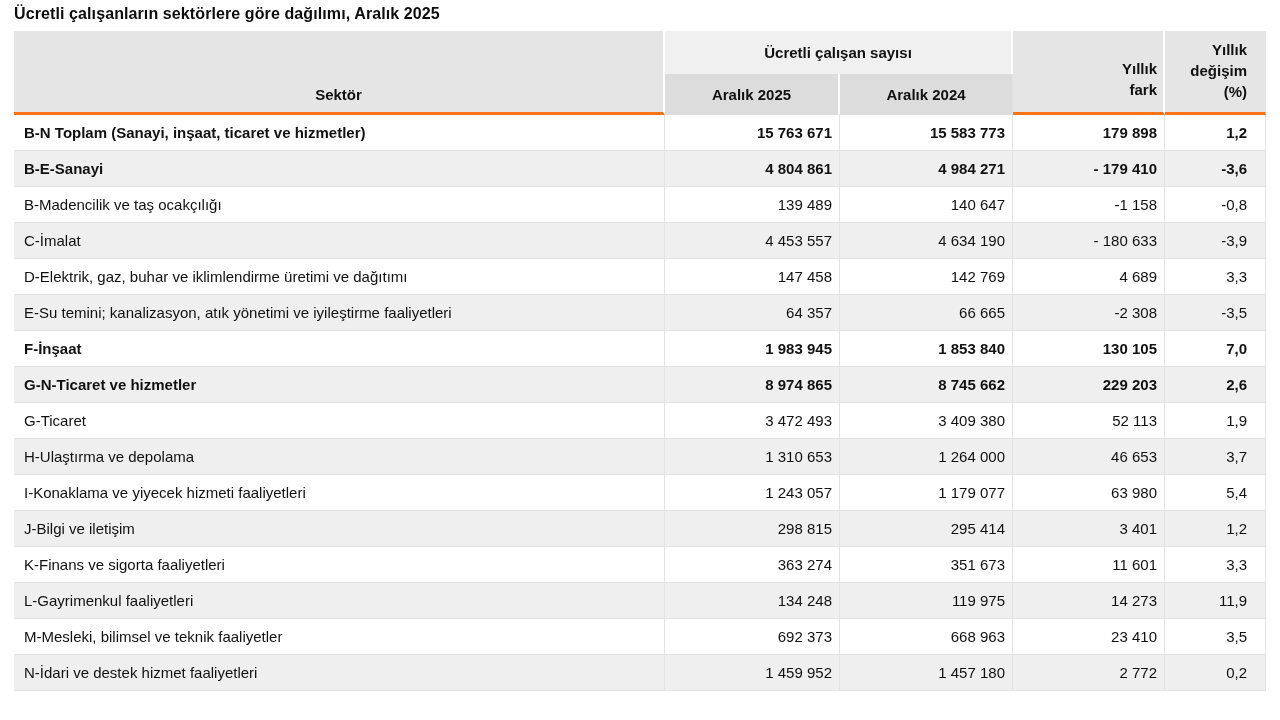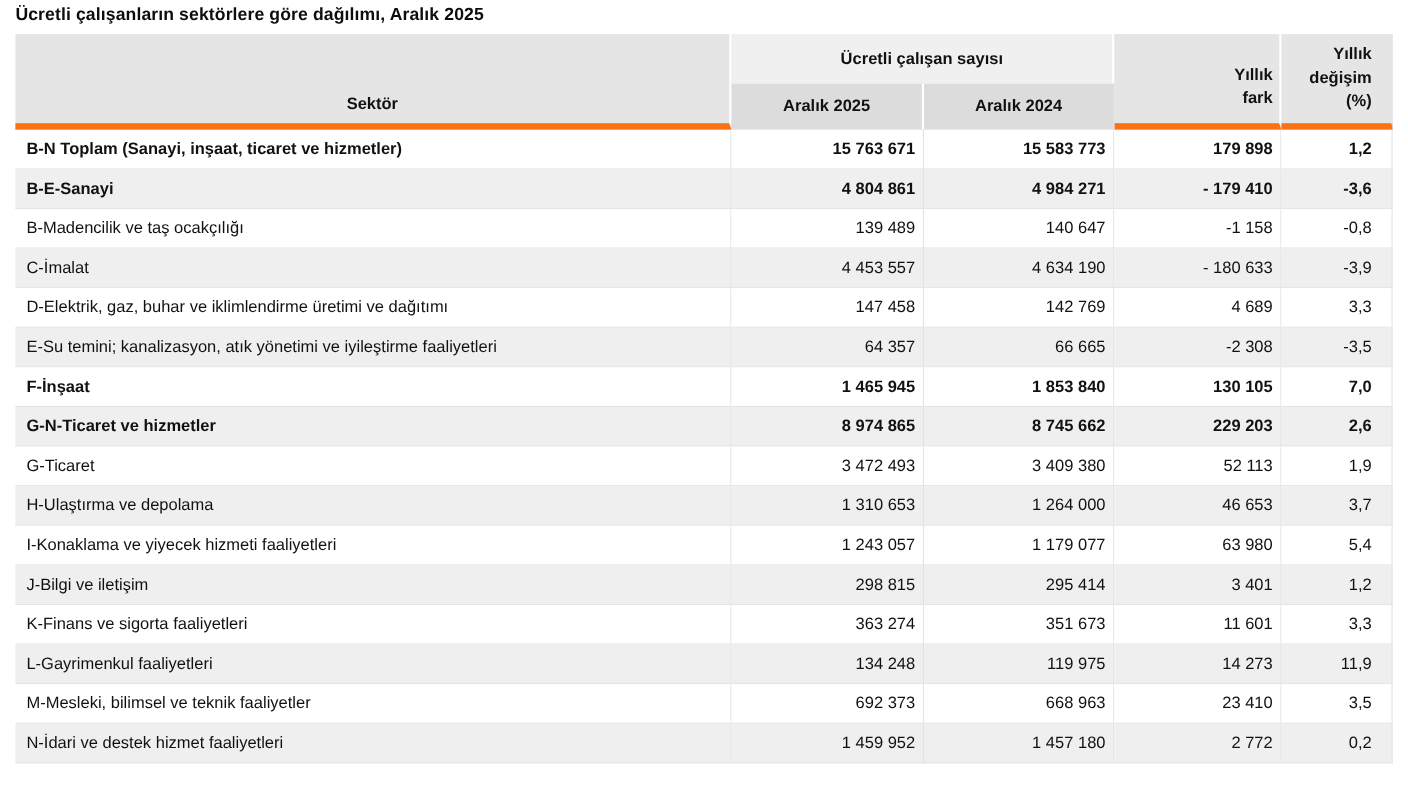--- a/index.html
+++ b/index.html
@@ -27,21 +27,21 @@
   }
   
   thead th {
     font-weight: 700;
     color: #111;
     border-right: 2px solid #ffffff;
   }
   thead th:last-child { border-right: 1px solid #e3e3e3; }
   th.h-outer {
     background: #e5e5e5;
-    border-bottom: 6px solid #f97316;
+    border-bottom: 3px solid #f97316;
   }
   th.h-sektor {
     text-align: center;
     vertical-align: bottom;
     padding: 8px 10px 9px 10px;
   }
   th.h-group {
     background: #f0f0f0;
     text-align: center;
     vertical-align: middle;
@@ -153,21 +153,21 @@
         </tr>
         <tr>
           <td class="c-sector">E-Su temini; kanalizasyon, atık yönetimi ve iyileştirme faaliyetleri</td>
           <td class="c-num">64 357</td>
           <td class="c-num">66 665</td>
           <td class="c-num">-2 308</td>
           <td class="c-num c-pct">-3,5</td>
         </tr>
         <tr class="bold">
           <td class="c-sector">F-İnşaat</td>
-          <td class="c-num">1 465 945</td>
+          <td class="c-num">1 983 945</td>
           <td class="c-num">1 853 840</td>
           <td class="c-num">130 105</td>
           <td class="c-num c-pct">7,0</td>
         </tr>
         <tr class="bold">
           <td class="c-sector">G-N-Ticaret ve hizmetler</td>
           <td class="c-num">8 974 865</td>
           <td class="c-num">8 745 662</td>
           <td class="c-num">229 203</td>
           <td class="c-num c-pct">2,6</td>

